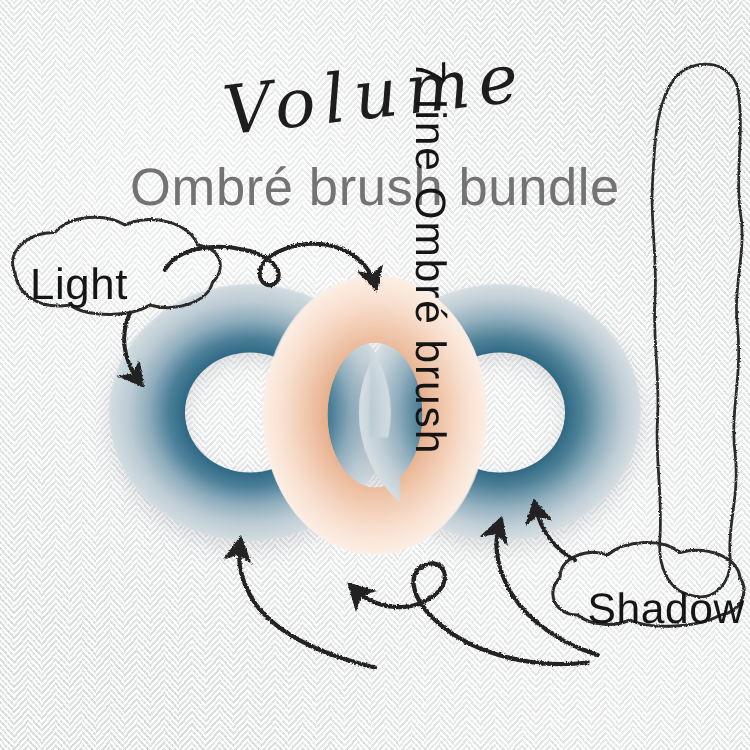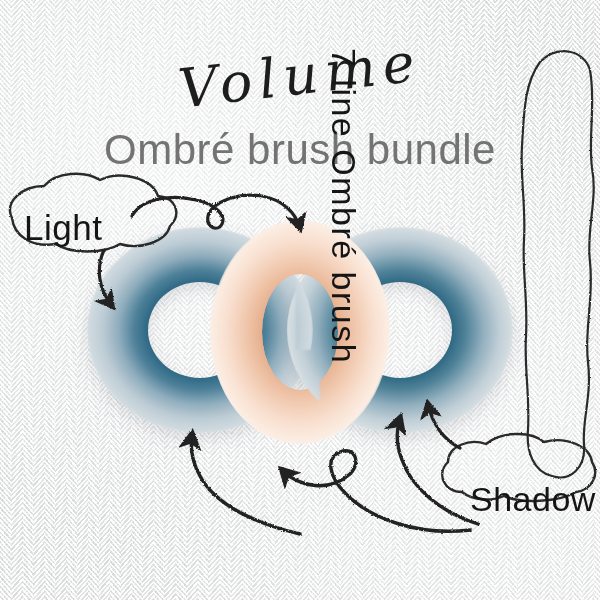--- a/index.html
+++ b/index.html
@@ -77,21 +77,21 @@
     white-space:nowrap;
   }
   .bubble-label{
     position:absolute;
     font-family:"Liberation Sans", sans-serif;
     font-weight:300;
     color:#151515;
     white-space:nowrap;
   }
   #light-label{left:24px;top:208px;font-size:35px;letter-spacing:.5px;}
-  #shadow-label{left:470px;top:480px;font-size:34px;letter-spacing:.5px;}
+  #shadow-label{left:470px;top:468px;font-size:34px;letter-spacing:.5px;}
   #side-label{
     position:absolute;
     left:0px;top:0px;
     width:400px;
     transform:translate(363px,48px) rotate(90deg);
     transform-origin:0 0;
     font-family:"Liberation Sans", sans-serif;
     font-weight:300;font-size:34px;letter-spacing:1.5px;
     color:#151515;white-space:nowrap;
   }

